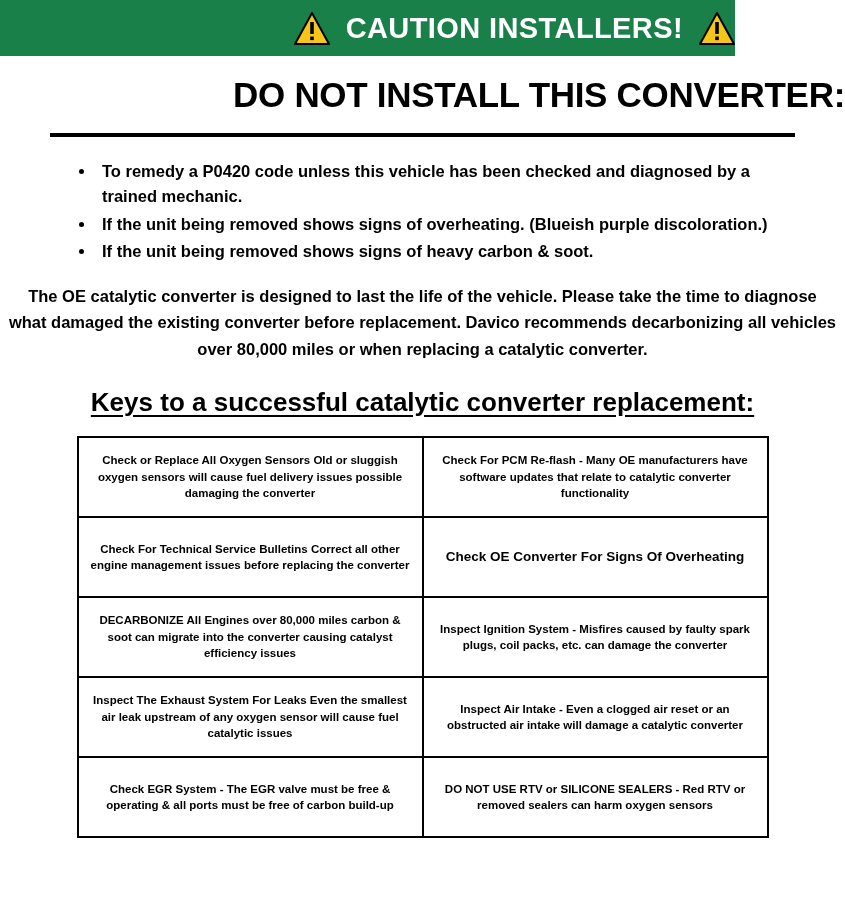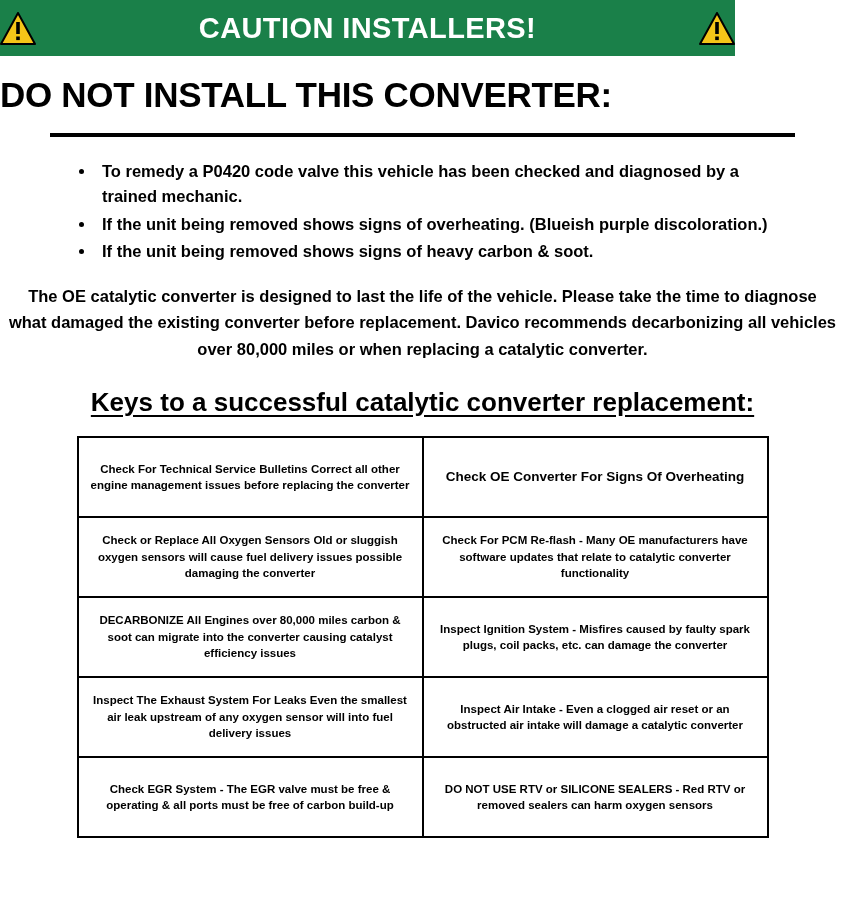--- a/index.html
+++ b/index.html
@@ -20,21 +20,21 @@
     height: 919px;
   }
 
   
   .banner {
     width: 735px;
     height: 56px;
     background: #1a8049;
     display: flex;
     align-items: center;
-    justify-content: space-between;
+    justify-content: flex-end;
     gap: 16px;
     margin: 0;
   }
   .banner-text {
     color: #ffffff;
     font-size: 29px;
     font-weight: bold;
     letter-spacing: 0.4px;
     line-height: 1;
     white-space: nowrap;
@@ -42,21 +42,21 @@
   .warn-tri {
     display: inline-block;
     width: 36px;
     height: 33px;
     position: relative;
   }
   .warn-tri svg { display: block; }
 
   
   .headline {
-    text-align: left;
+    text-align: right;
     font-size: 35px;
     font-weight: bold;
     letter-spacing: -0.3px;
     margin-top: 20px;
     line-height: 1.1;
   }
   .rule {
     width: 745px;
     height: 4px;
     background: #000000;
@@ -139,48 +139,48 @@
         <rect x="16.2" y="24.5" width="3.6" height="3.6" fill="#000000"></rect>
       </svg>
     </span>
   </div>
 
   <div class="headline">DO NOT INSTALL THIS CONVERTER:</div>
 
   <div class="rule"></div>
 
   <ul class="bullets">
-    <li>To remedy a P0420 code valve this vehicle has been checked and diagnosed by a trained mechanic.</li>
+    <li>To remedy a P0420 code unless this vehicle has been checked and diagnosed by a trained mechanic.</li>
     <li>If the unit being removed shows signs of overheating. (Blueish purple discoloration.)</li>
     <li>If the unit being removed shows signs of heavy carbon &amp; soot.</li>
   </ul>
 
   <div class="para">The OE catalytic converter is designed to last the life of the vehicle. Please take the time to diagnose what damaged the existing converter before replacement. Davico recommends decarbonizing all vehicles over 80,000 miles or when replacing a catalytic converter.</div>
 
   <div class="keys-head">Keys to a successful catalytic converter replacement:</div>
 
   <table class="keys-table">
     <tbody>
       <tr>
+        <td>Check or Replace All Oxygen Sensors
+Old or sluggish oxygen sensors will cause fuel delivery issues possible damaging the converter</td>
+        <td>Check For PCM Re-flash - Many OE manufacturers have software updates that relate to catalytic converter functionality</td>
+      </tr>
+      <tr>
         <td>Check For Technical Service Bulletins
 Correct all other engine management issues before replacing the converter</td>
         <td class="big">Check OE Converter For Signs Of Overheating</td>
-      </tr>
-      <tr>
-        <td>Check or Replace All Oxygen Sensors
-Old or sluggish oxygen sensors will cause fuel delivery issues possible damaging the converter</td>
-        <td>Check For PCM Re-flash - Many OE manufacturers have software updates that relate to catalytic converter functionality</td>
       </tr>
       <tr>
         <td>DECARBONIZE All Engines over 80,000 miles carbon &amp; soot can migrate into the converter causing catalyst efficiency issues</td>
         <td>Inspect Ignition System - Misfires caused by faulty spark plugs, coil packs, etc. can damage the converter</td>
       </tr>
       <tr>
         <td>Inspect The Exhaust System For Leaks
-Even the smallest air leak upstream of any oxygen sensor will into fuel delivery issues</td>
+Even the smallest air leak upstream of any oxygen sensor will cause fuel catalytic issues</td>
         <td>Inspect Air Intake - Even a clogged air reset or an obstructed air intake will damage a catalytic converter</td>
       </tr>
       <tr>
         <td>Check EGR System - The EGR valve must be free &amp; operating &amp; all ports must be free of carbon build-up</td>
         <td>DO NOT USE RTV or SILICONE SEALERS - Red RTV or removed sealers can harm oxygen sensors</td>
       </tr>
     </tbody>
   </table>
 
 </div>

